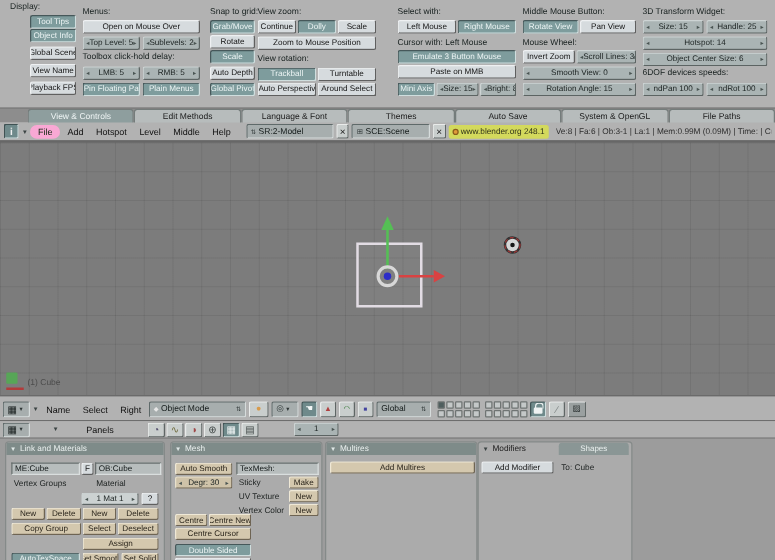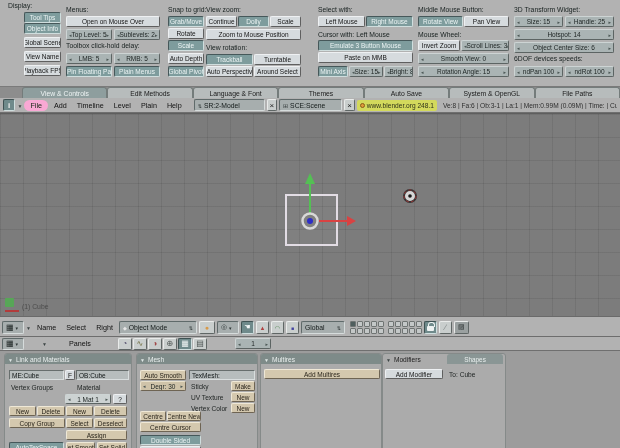--- a/index.html
+++ b/index.html
@@ -164,23 +164,23 @@
     <div class="tab">File Paths</div>
   </div>
 
   <div class="hbar" style="top:98px;height:15px;border-bottom:1px solid #6f6f6f;padding:0 3px;gap:2px;">
     <div class="ibtn on" style="width:13px;height:12px;">
         <span class="i-info"></span>
       </div>
     <span class="i-tri"></span>
     <span class="menu hl">File</span>
     <span class="menu">Add</span>
-    <span class="menu">Timeline</span>
+    <span class="menu">Hotspot</span>
     <span class="menu">Level</span>
-    <span class="menu">Plain</span>
+    <span class="menu">Middle</span>
     <span class="menu">Help</span>
     <div class="combo" style="width:74px;height:12px;margin-left:6px;">
       <span class="i-ud"></span>
       <span>SR:2-Model</span>
     </div>
     <div class="ibtn" style="width:11px;height:12px;">
         <span class="i-x"></span>
       </div>
     <div class="combo" style="width:66px;height:12px;">
       <span class="i-sce"></span>

